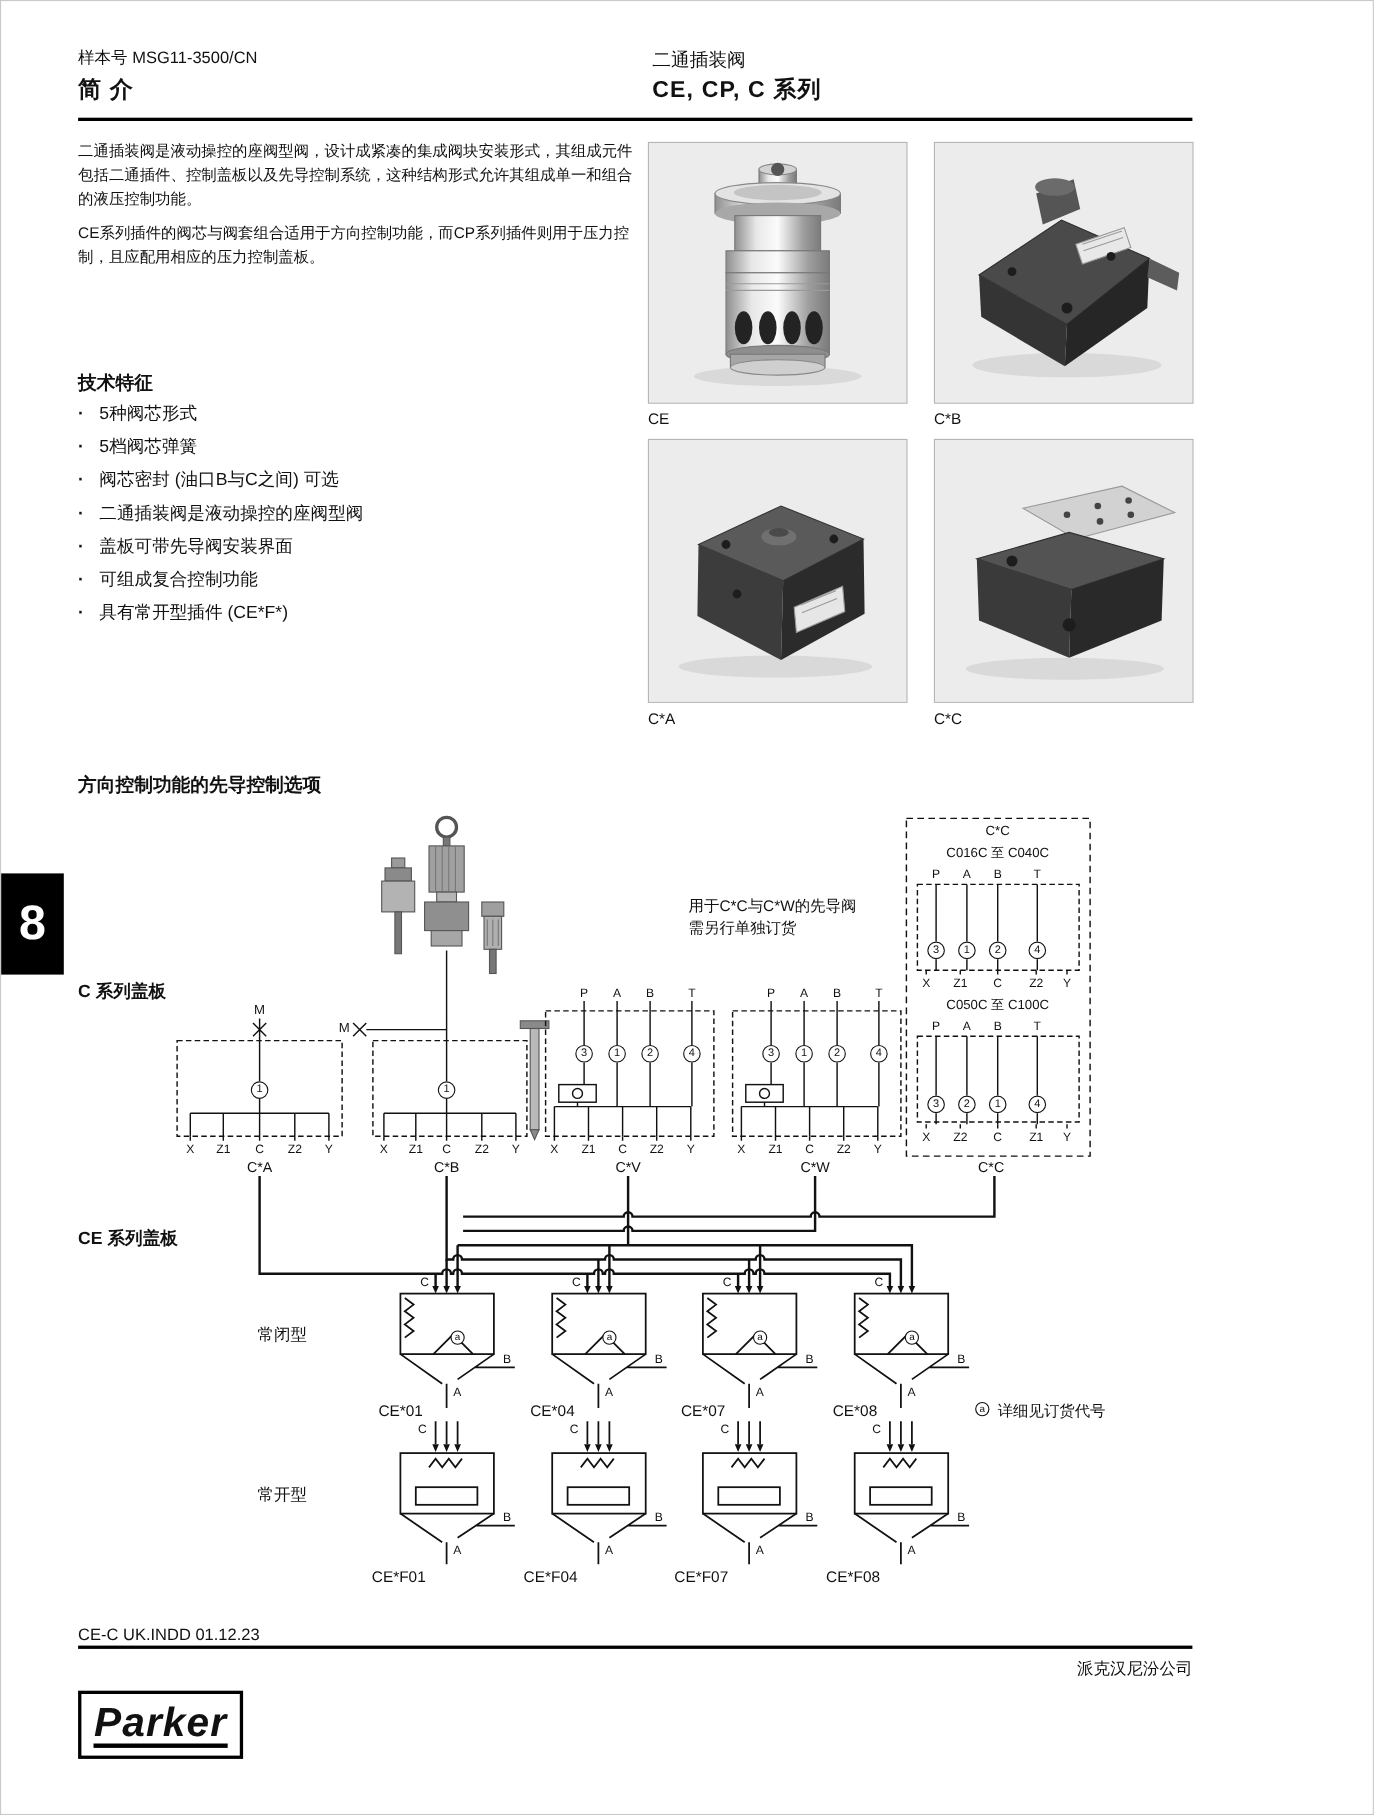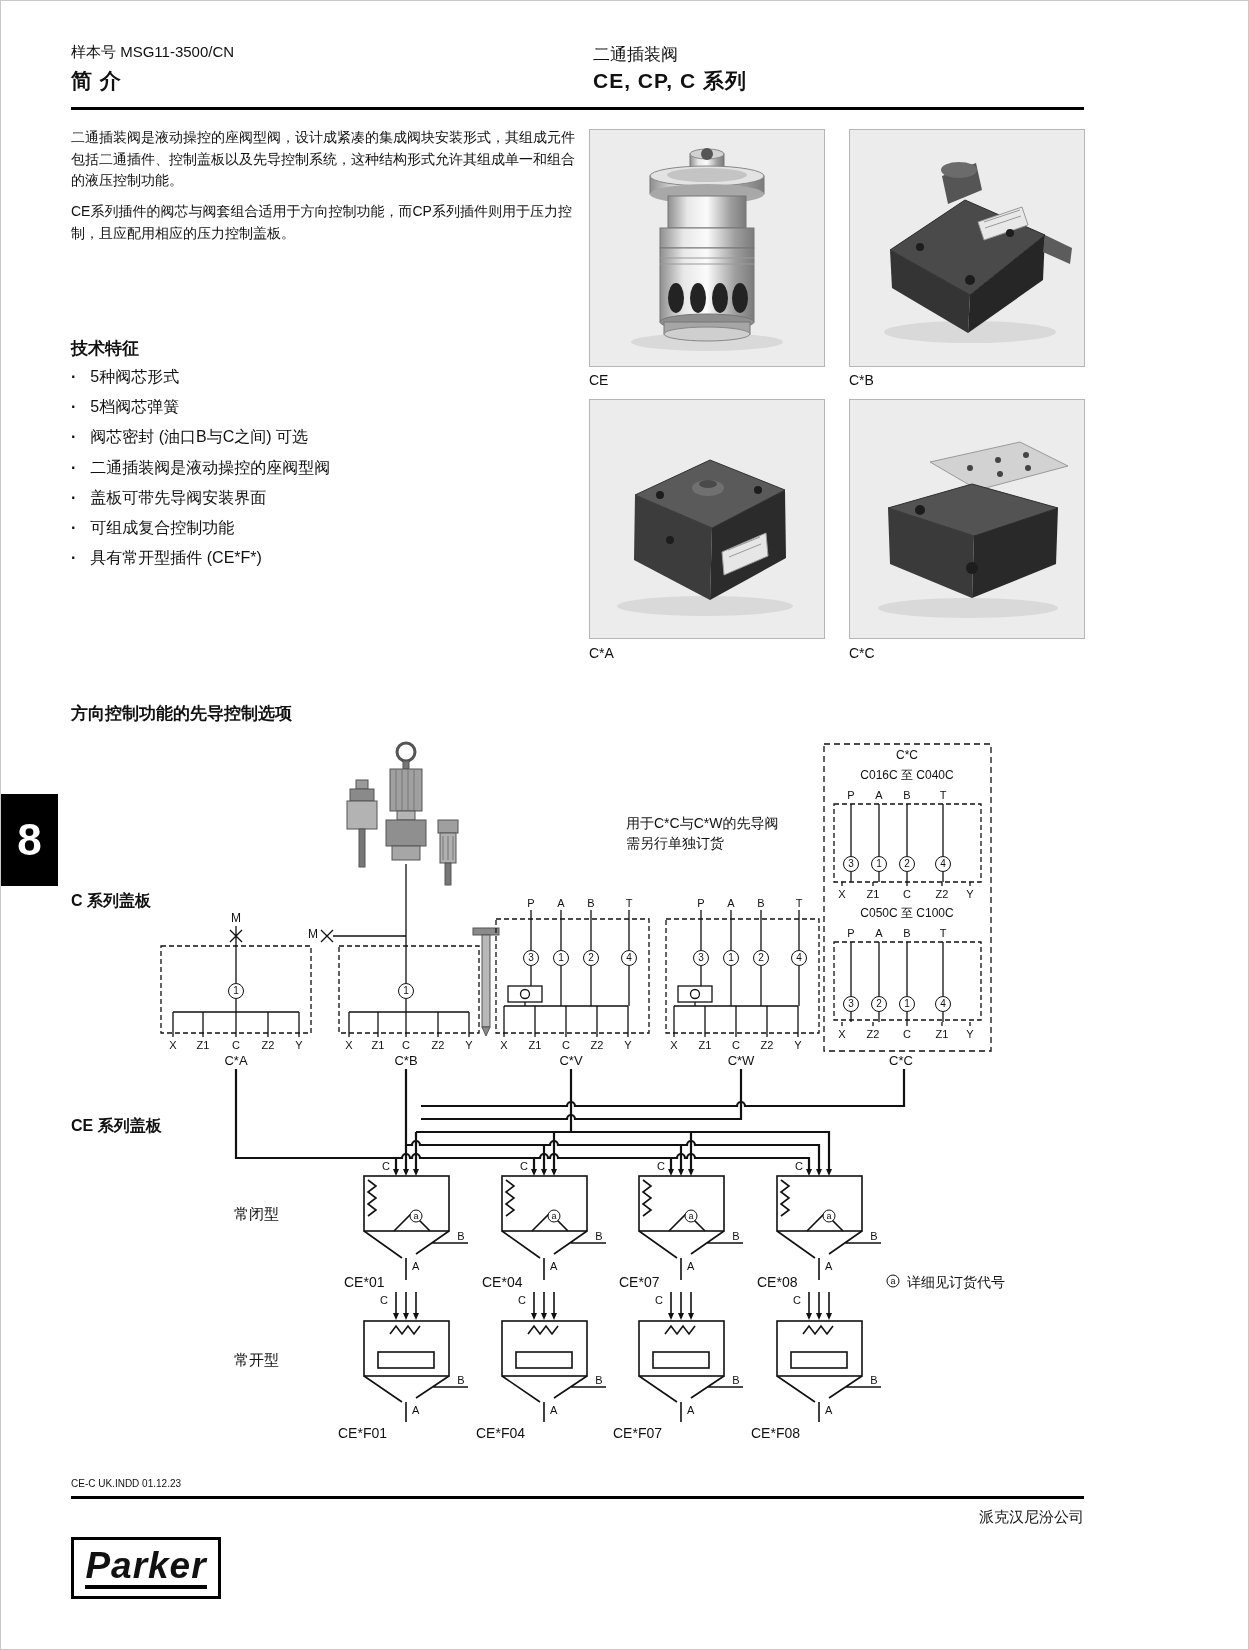--- a/index.html
+++ b/index.html
@@ -25,21 +25,21 @@
         display:flex;align-items:center;justify-content:center;font-size:44px;font-weight:bold}
   .sub-label{position:absolute;font-size:16px;font-weight:bold}
   .schem{position:absolute;left:60px;top:735px;width:1040px;height:745px}
   .schem svg{position:absolute;left:0;top:0}
   .lb{position:absolute;font-size:11px;line-height:1.1;white-space:nowrap;transform:translateX(-50%)}
   .lbL{position:absolute;font-size:11px;line-height:1.1;white-space:nowrap}
   .f12{font-size:12px}.f13{font-size:13px}.f14{font-size:14px}.f15{font-size:15px}
   .circ{position:absolute;width:16px;height:16px;border:1.3px solid #111;border-radius:50%;font-size:10px;
         display:flex;align-items:center;justify-content:center;background:#fff;transform:translate(-50%,-50%);line-height:1}
   .circ-sm{width:13px;height:13px;font-size:9px}
-  .foot-file{position:absolute;left:70px;top:1477px;font-size:10px}
+  .foot-file{position:absolute;left:70px;top:1477px;font-size:15px}
   .foot-center{position:absolute;left:70px;top:1507px;width:1013px;text-align:center;font-size:15px}
   .foot-right{position:absolute;left:70px;top:1507px;width:1013px;text-align:right;font-size:15px}
   .logo{position:absolute;left:70px;top:1536px;width:150px;height:62px;border:3px solid #000;
         display:flex;align-items:center;justify-content:center}
   .logo span{font-size:37px;font-weight:bold;font-style:italic;letter-spacing:1px;border-bottom:4px solid #000;line-height:1.05}
 </style>
 </head>
 <body>
 
 <div class="page">

